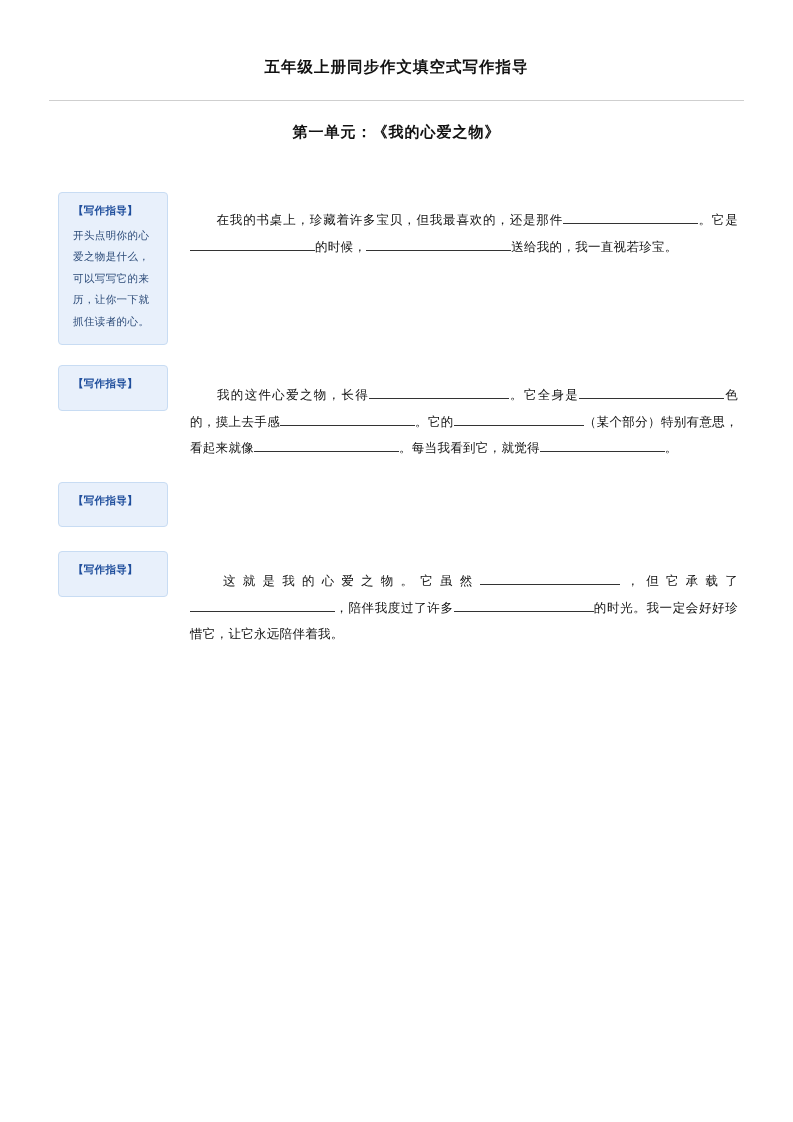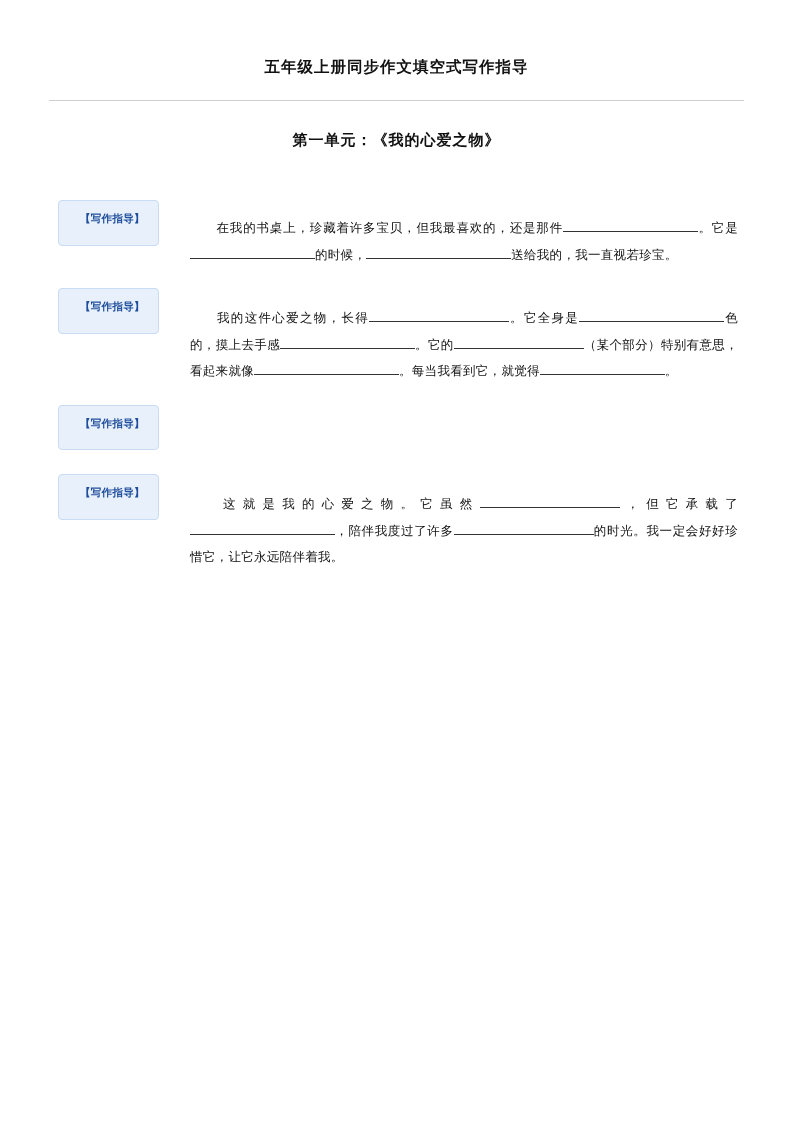--- a/index.html
+++ b/index.html
@@ -34,45 +34,45 @@
     width: 695px;
     margin: 22px auto 0 auto;
     height: 1px;
     background: #cfcfcf;
   }
   .unit-title {
     text-align: center;
     font-size: 15px;
     font-weight: bold;
     letter-spacing: 1px;
-    margin: 8px;
+    margin: 0;
     padding-top: 22px;
     color: #111;
   }
   .sections {
     margin-top: 40px;
   }
   .section {
     position: relative;
     display: flex;
     align-items: flex-start;
   }
   .tip-col {
     width: 180px;
     flex: 0 0 180px;
     padding-left: 58px;
     box-sizing: border-box;
   }
   .tip-box {
-    width: 101px;
+    width: 110px;
     box-sizing: border-box;
     background: #e8f0fb;
     border: 1px solid #c8dcf3;
     border-radius: 4px;
-    padding: 10px 11px 12px 21px;
+    padding: 10px 11px 12px 14px;
   }
   .tip-head {
     color: #1f4e9c;
     font-size: 10.5px;
     font-weight: bold;
     line-height: 1.4;
     margin-bottom: 7px;
     letter-spacing: 0.3px;
   }
   .tip-body {
@@ -128,20 +128,21 @@
   <h1 class="doc-title">五年级上册同步作文填空式写作指导</h1>
   <div class="title-rule"></div>
   <h2 class="unit-title">第一单元：《我的心爱之物》</h2>
 
   <div class="sections">
 
     <div class="section sec-1">
       <div class="tip-col">
         <div class="tip-box">
           <div class="tip-head">【写作指导】</div>
+          <div class="tip-body">开头点明你的心爱之物是什么，可以写写它的来历，让你一下就抓住读者的心。</div>
         </div>
       </div>
       <div class="para-col">
         <div class="para">
           <span class="indent"></span><span>在我的书桌上，珍藏着许多宝贝，但我最喜欢的，还是那件</span><span class="blank b-135"></span><span>。它是</span><span class="blank b-125"></span><span>的时候，</span><span class="blank b-145"></span><span>送给我的，我一直视若珍宝。</span>
         </div>
       </div>
     </div>
 
     <div class="section sec-2">

